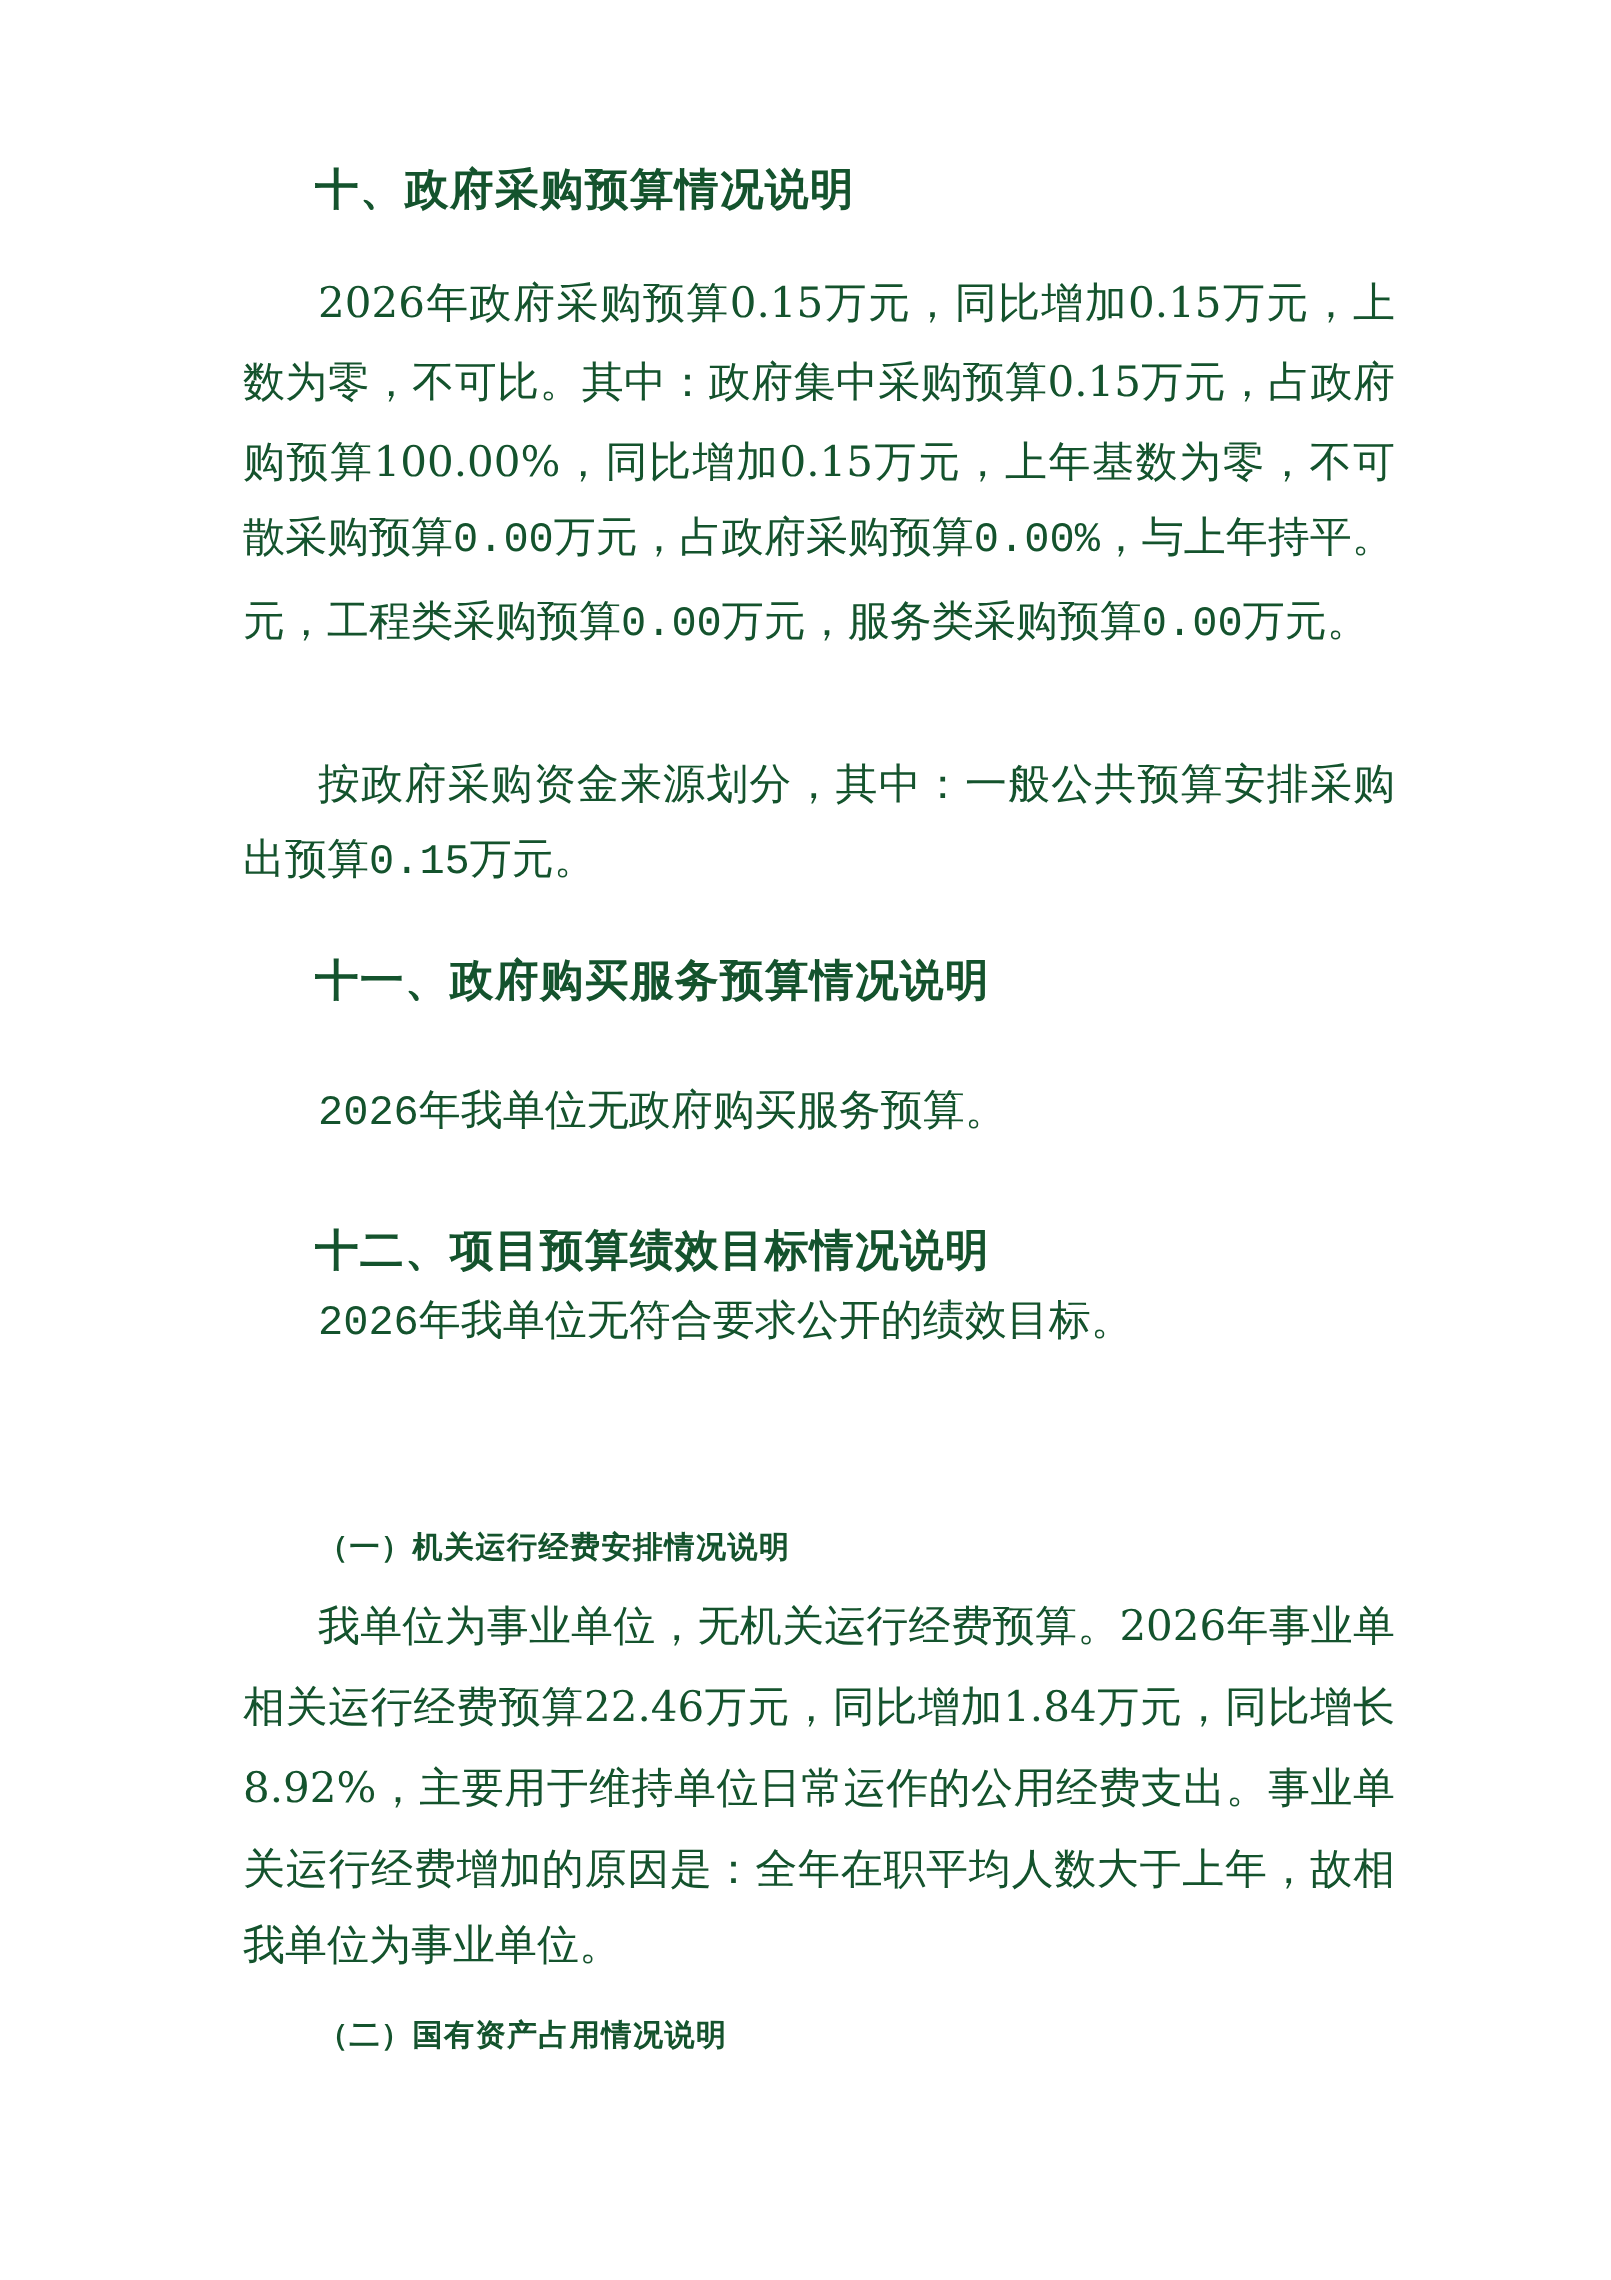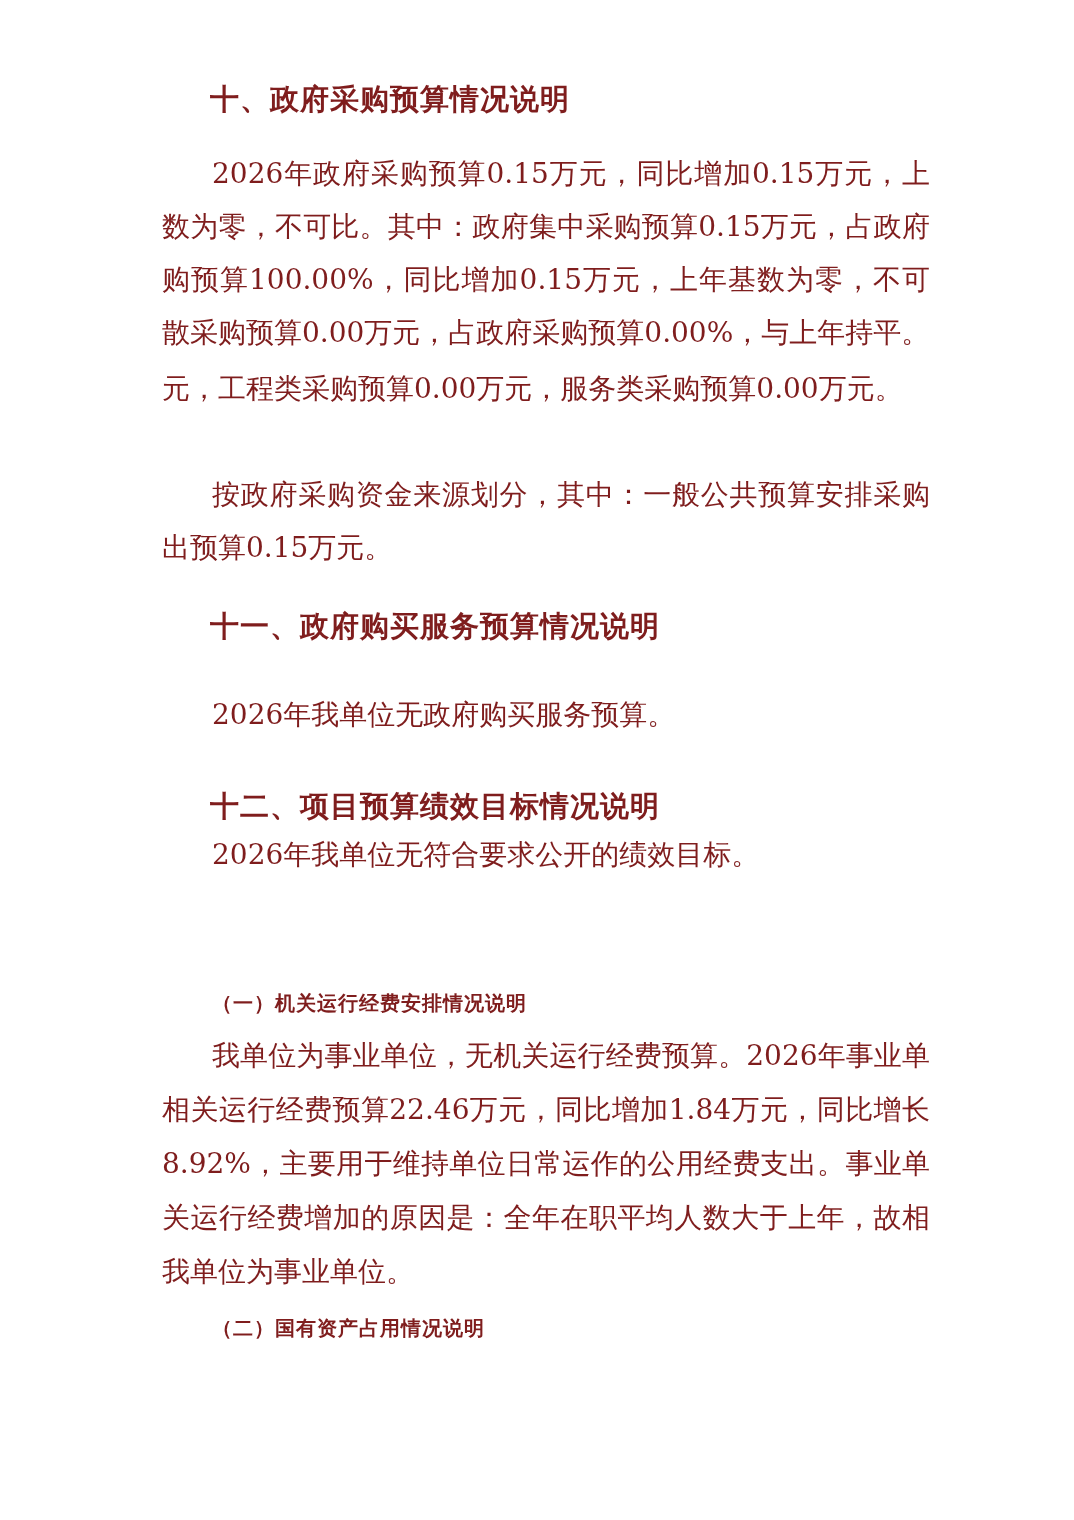--- a/index.html
+++ b/index.html
@@ -1,23 +1,24 @@
 <!DOCTYPE html>
 <html lang="zh"><head>
 <meta charset="utf-8">
 <style>
   html, body { margin: 0; padding: 0; background: #ffffff; }
   .page {
     position: relative;
     width: 1074px;
     height: 1356px;
     background: #ffffff;
-    color: #7f1d1d;
+    color: #14532d;
     font-family: "DejaVu Serif", "Liberation Serif", serif;
     overflow: hidden;
+    margin-top: 28px;
   }
   .heading-main {
     position: absolute;
     left: 162px;
     width: 768px;
     font-family: "Liberation Sans", "DejaVu Sans", sans-serif;
     font-weight: 700;
     font-size: 29px;
     line-height: 36px;
     text-indent: 48px;
@@ -44,21 +45,21 @@
   }
   .ln {
     height: 53px;
     line-height: 53px;
     overflow: hidden;
     text-align: justify;
     text-align-last: justify;
   }
   .para.pitch54 .ln { height: 54px; line-height: 54px; }
   .ln.first { text-indent: 50px; }
-  .ln.last { text-align-last: left; }
+  .ln.last { text-align-last: left; font-family: Liberation Mono, monospace; }
   .footer {
     position: absolute;
     left: 0;
     top: 1478px;
     width: 1074px;
     text-align: center;
     font-family: "Liberation Sans", "DejaVu Sans", sans-serif;
     font-size: 25px;
     line-height: 28px;
   }

